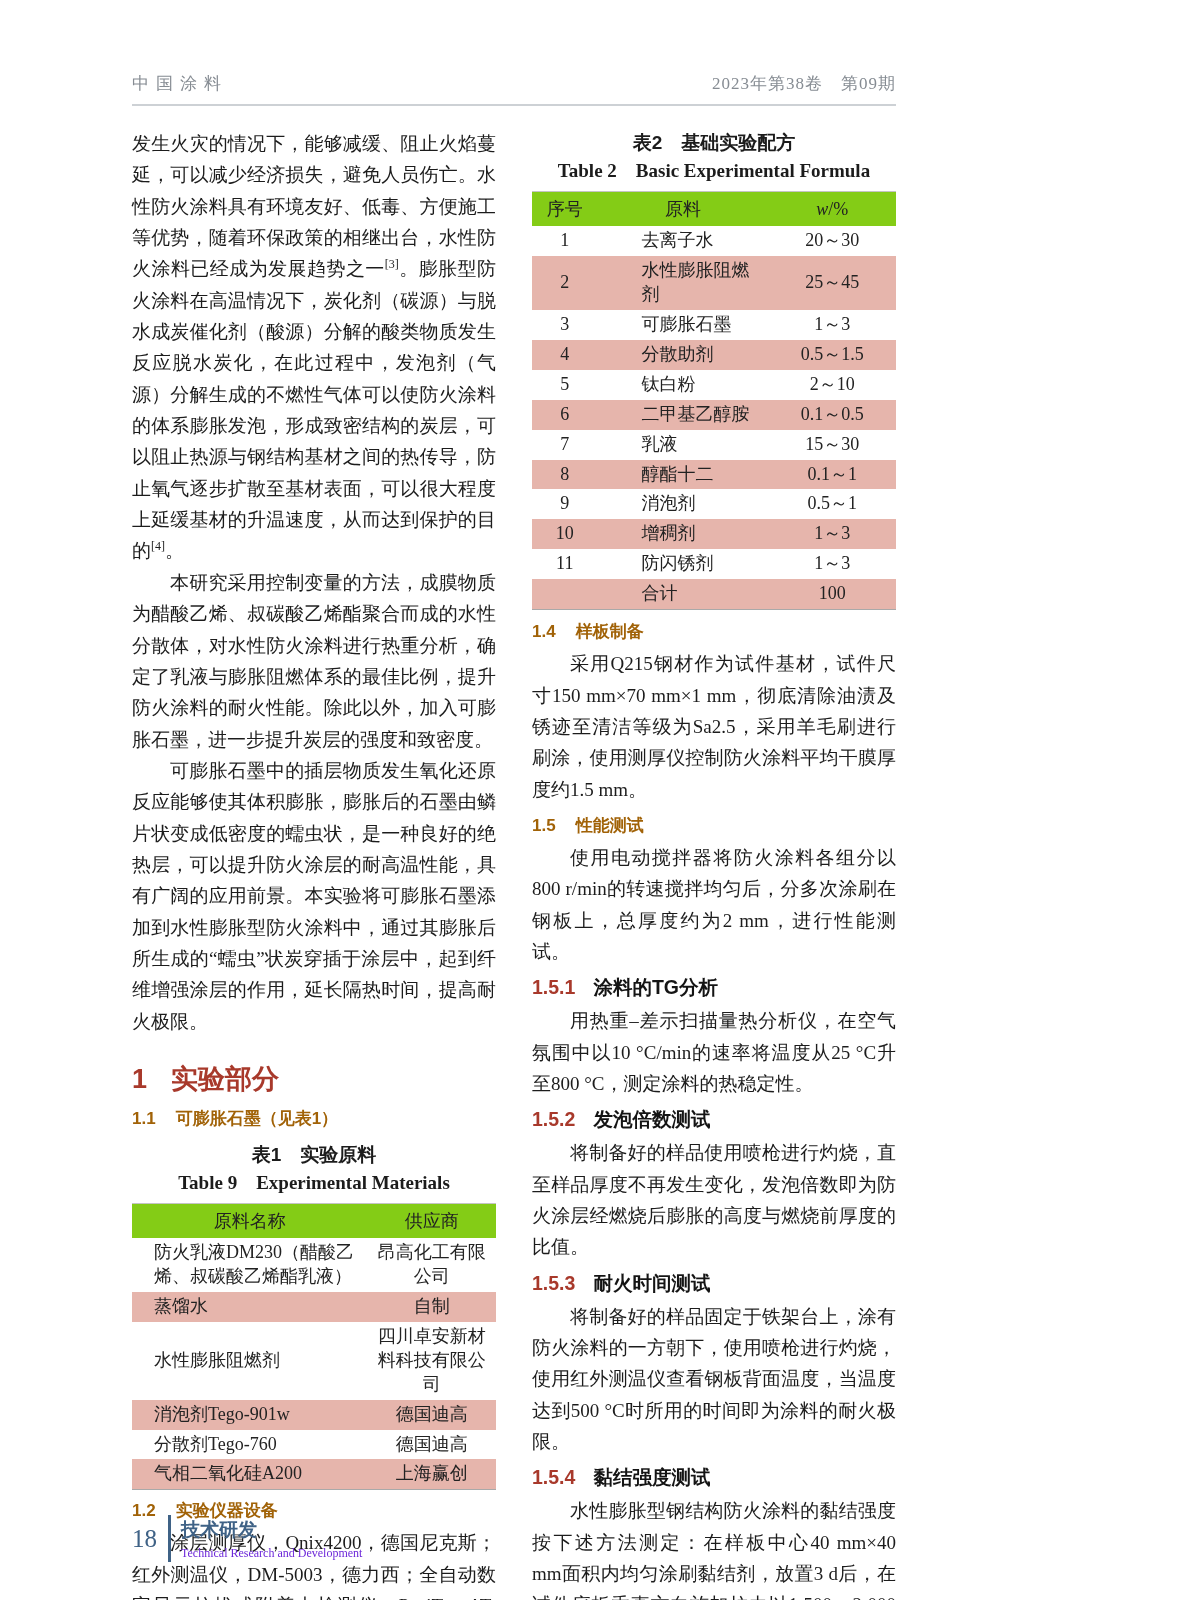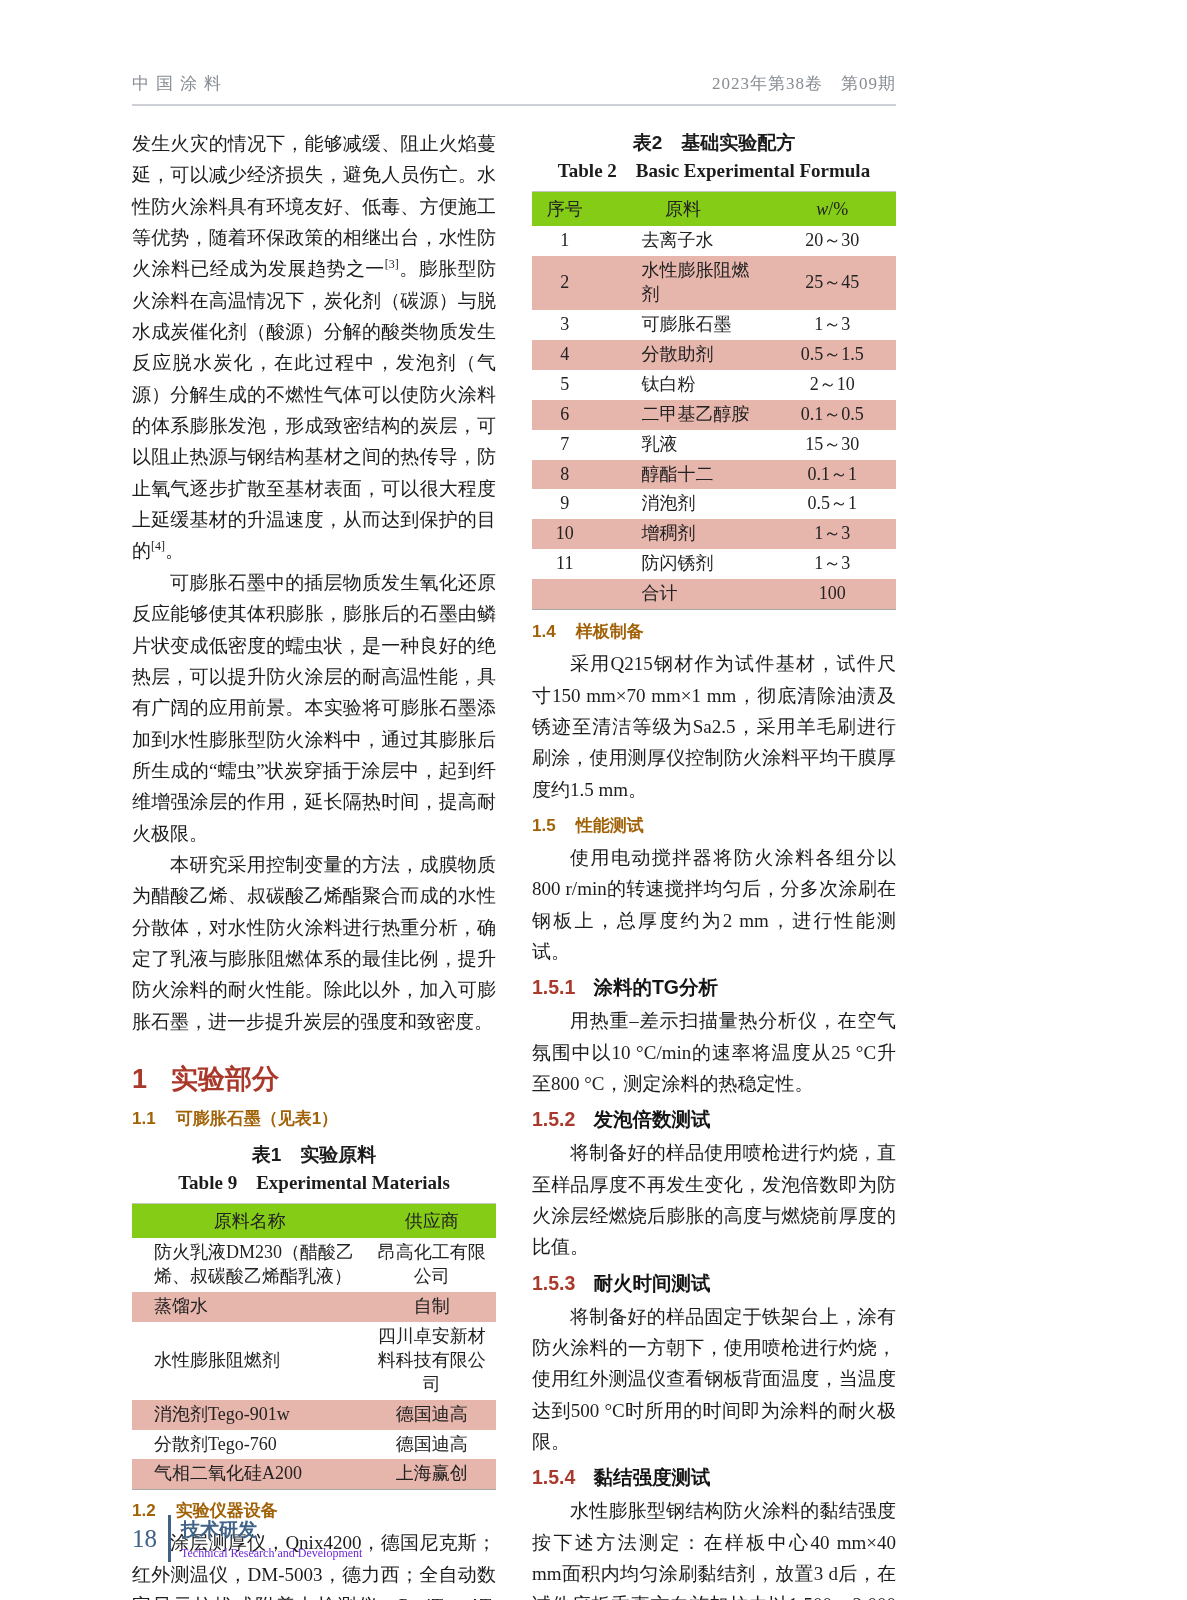--- a/index.html
+++ b/index.html
@@ -84,22 +84,22 @@
     <span class="journal-name">中国涂料</span>
     <span class="issue-info">2023年第38卷　第09期</span>
   </div>
 
   <div class="columns">
 
     <div class="col">
 
       <p class="body"><span>发生火灾的情况下，能够减缓、阻止火焰蔓延，可以减少经济损失，避免人员伤亡。水性防火涂料具有环境友好、低毒、方便施工等优势，随着环保政策的相继出台，水性防火涂料已经成为发展趋势之一</span><sup class="ref">[3]</sup><span>。膨胀型防火涂料在高温情况下，炭化剂（碳源）与脱水成炭催化剂（酸源）分解的酸类物质发生反应脱水炭化，在此过程中，发泡剂（气源）分解生成的不燃性气体可以使防火涂料的体系膨胀发泡，形成致密结构的炭层，可以阻止热源与钢结构基材之间的热传导，防止氧气逐步扩散至基材表面，可以很大程度上延缓基材的升温速度，从而达到保护的目的</span><sup class="ref">[4]</sup><span>。</span></p>
 
+      <p class="body indent">本研究采用控制变量的方法，成膜物质为醋酸乙烯、叔碳酸乙烯酯聚合而成的水性分散体，对水性防火涂料进行热重分析，确定了乳液与膨胀阻燃体系的最佳比例，提升防火涂料的耐火性能。除此以外，加入可膨胀石墨，进一步提升炭层的强度和致密度。</p>
       <p class="body indent">可膨胀石墨中的插层物质发生氧化还原反应能够使其体积膨胀，膨胀后的石墨由鳞片状变成低密度的蠕虫状，是一种良好的绝热层，可以提升防火涂层的耐高温性能，具有广阔的应用前景。本实验将可膨胀石墨添加到水性膨胀型防火涂料中，通过其膨胀后所生成的“蠕虫”状炭穿插于涂层中，起到纤维增强涂层的作用，延长隔热时间，提高耐火极限。</p>
-      <p class="body indent">本研究采用控制变量的方法，成膜物质为醋酸乙烯、叔碳酸乙烯酯聚合而成的水性分散体，对水性防火涂料进行热重分析，确定了乳液与膨胀阻燃体系的最佳比例，提升防火涂料的耐火性能。除此以外，加入可膨胀石墨，进一步提升炭层的强度和致密度。</p>
 
       <div class="h1-sec">
         <span class="num">1</span><span>实验部分</span>
       </div>
 
       <div class="h2-sec">
         <span class="num">1.1</span><span>可膨胀石墨（见表1）</span>
       </div>
 
       <div class="tbl-caption">

